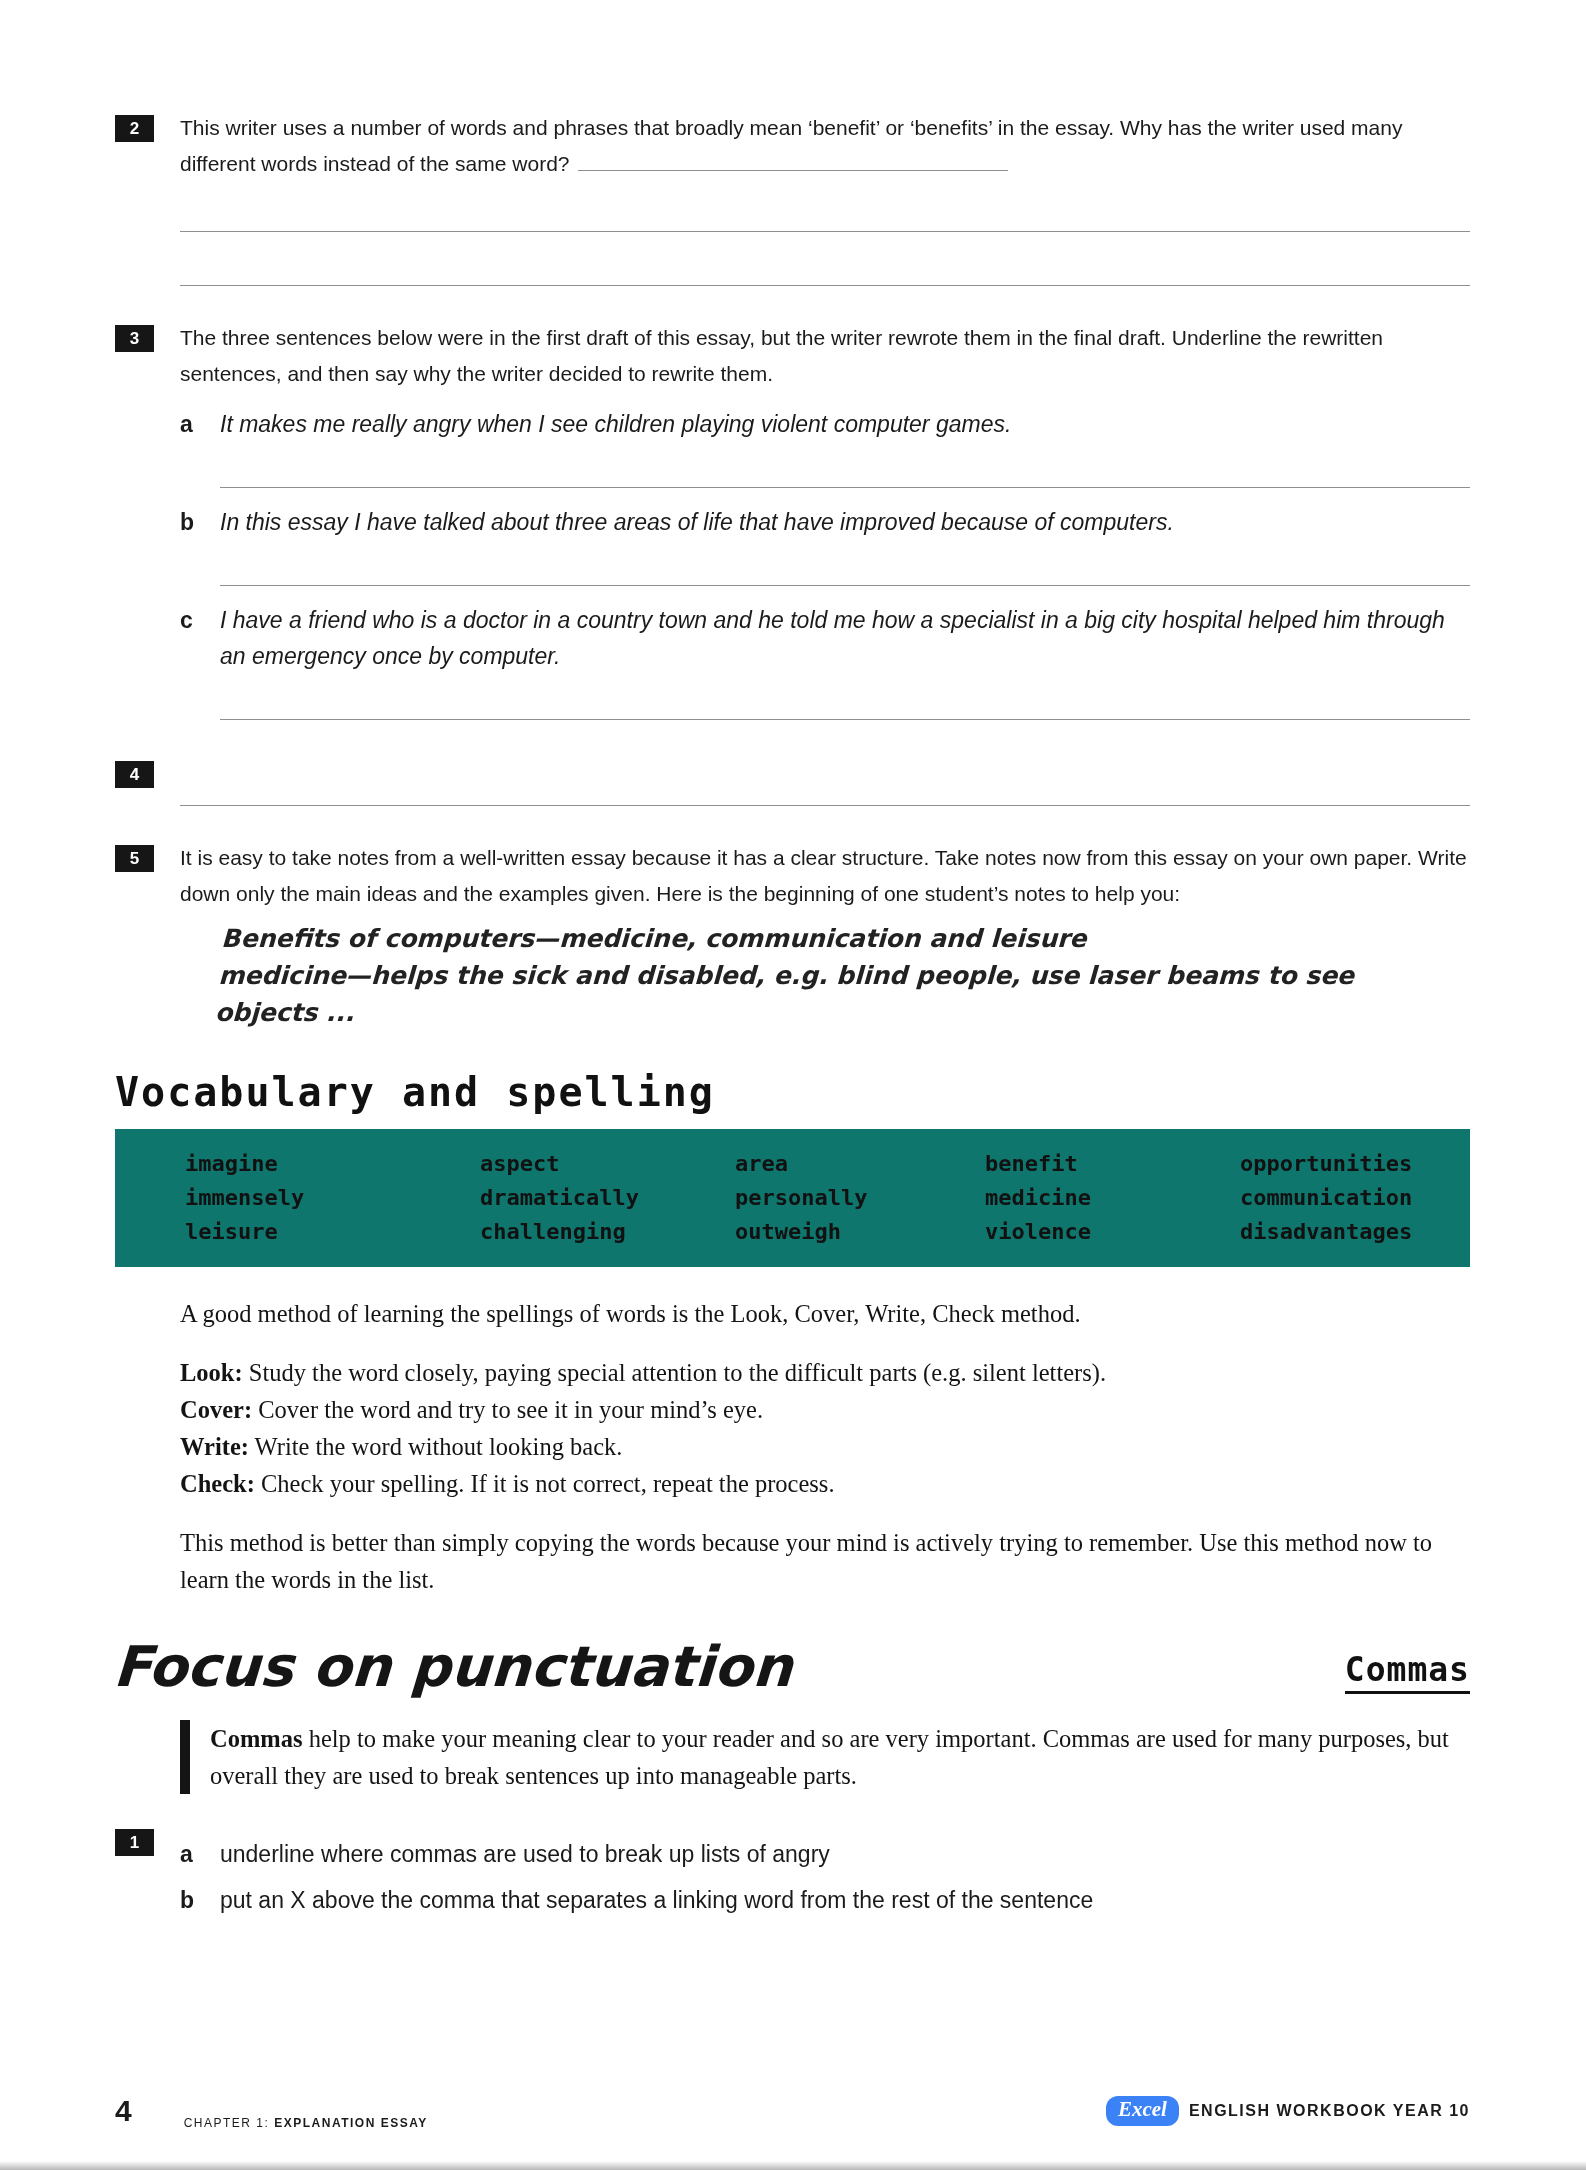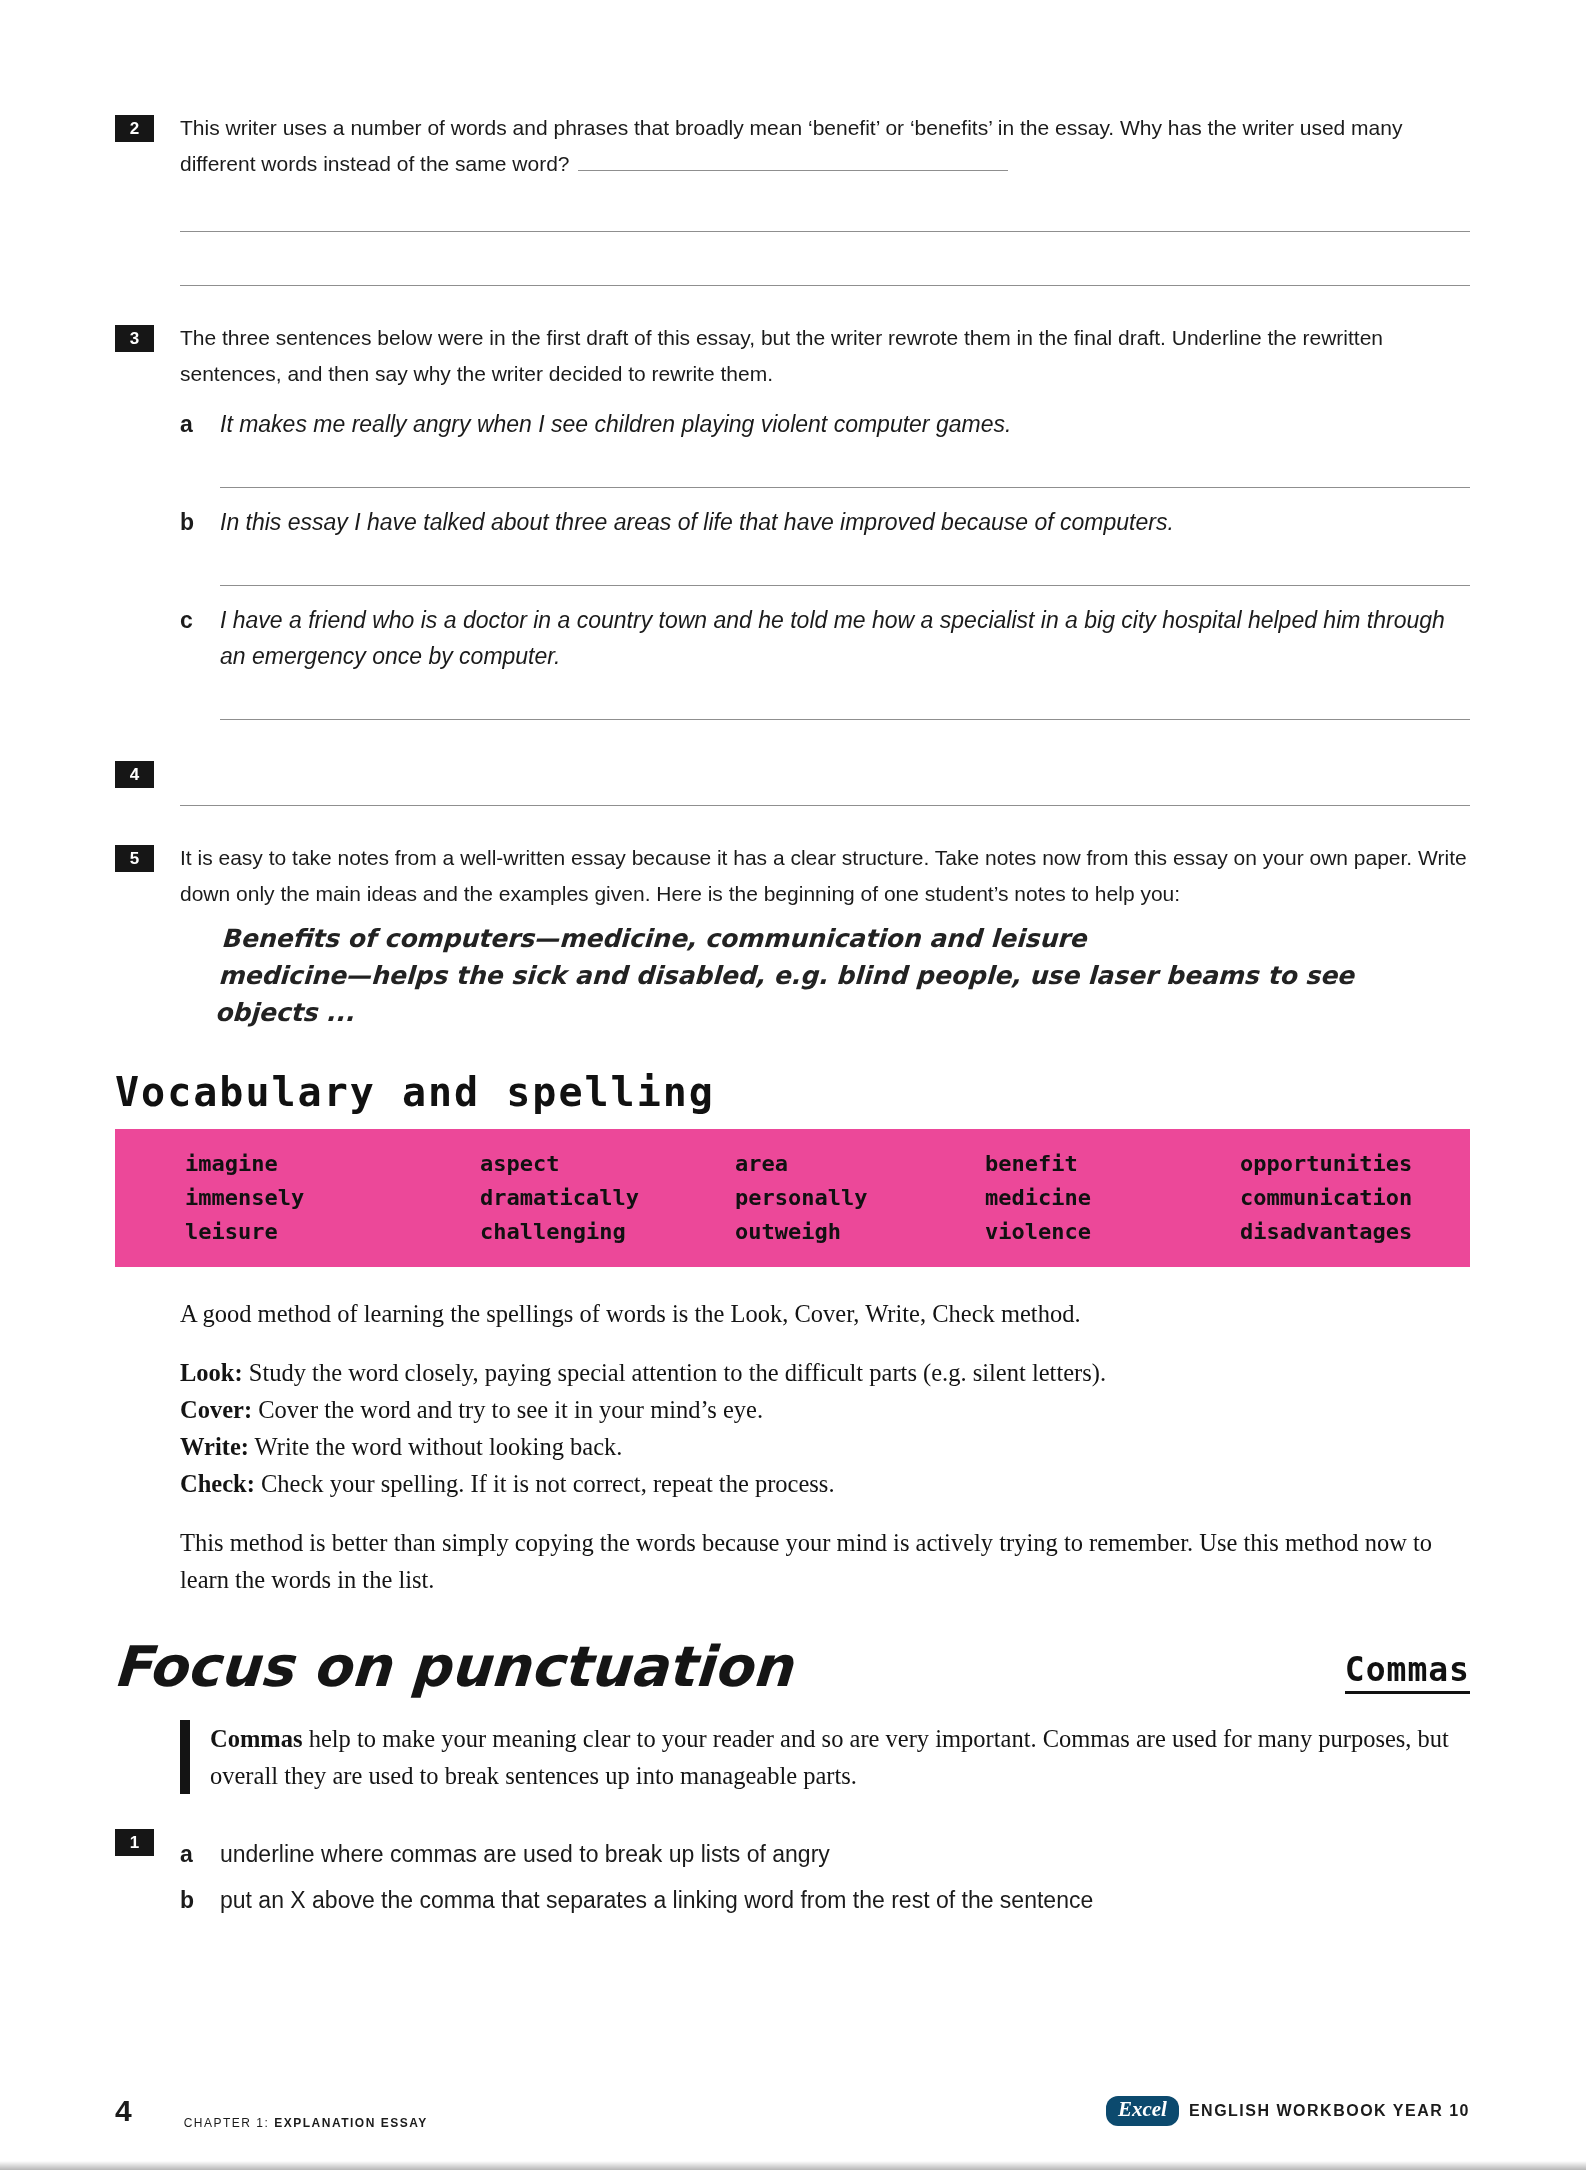--- a/index.html
+++ b/index.html
@@ -49,21 +49,21 @@
     font-style:italic; font-weight:bold; font-size:25px; line-height:37px;
     transform:skewX(-5deg); transform-origin:0 0; color:#222;
   }
 
   
   .vocab-heading {
     margin-top:38px; font-family:"DejaVu Sans Mono", monospace;
     font-weight:bold; font-size:40px; letter-spacing:2px; color:#111;
   }
   .vocab-box {
-    margin-top:14px; background:#ec4899; padding:18px 20px 18px 70px;
+    margin-top:14px; background:#0f766e; padding:18px 20px 18px 70px;
     display:grid; grid-template-columns:295px 255px 250px 255px 1fr;
   }
   .vocab-word {
     font-family:"DejaVu Sans Mono", monospace; font-weight:bold;
     font-size:22px; line-height:34px; color:#111;
   }
   .serif-block {
     margin-left:65px; font-family:"Liberation Serif", serif;
     font-size:24.5px; line-height:37px; color:#141414;
   }
@@ -100,21 +100,21 @@
     display:flex; align-items:center;
   }
   .page-num { font-size:30px; font-weight:bold; }
   .chapter { font-size:12px; letter-spacing:1.5px; margin-left:52px;margin-top:24px; }
   .chapter .bold { font-weight:bold; }
   .footer-right {
     margin-left:auto; display:flex; align-items:center;
     font-size:16px; letter-spacing:1.5px; font-weight:bold;
   }
   .brand {
-    background:#0c4a6e; color:#fff; font-style:italic; font-weight:bold;
+    background:#3b82f6; color:#fff; font-style:italic; font-weight:bold;
     font-size:21px; padding:1px 12px 4px; border-radius:12px;
     margin-right:10px; font-family:"Liberation Serif", serif;
     letter-spacing:0;
   }
   .bottom-edge {
     position:absolute; left:0; right:0; bottom:0; height:9px;
     background:linear-gradient(to bottom, #ffffff, #b7b7b7);
   }
 </style>
 </head>

